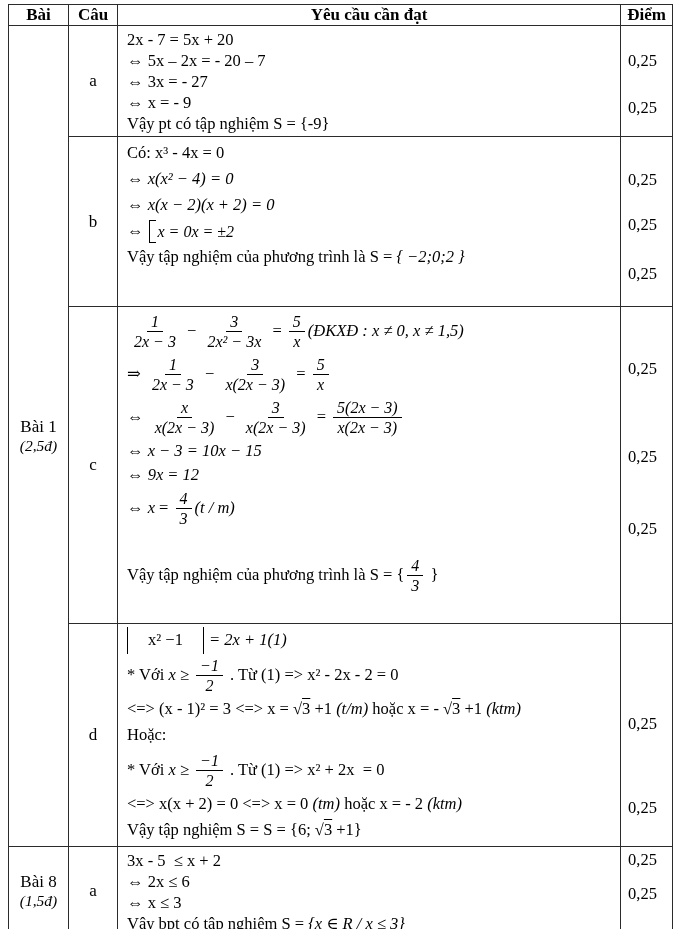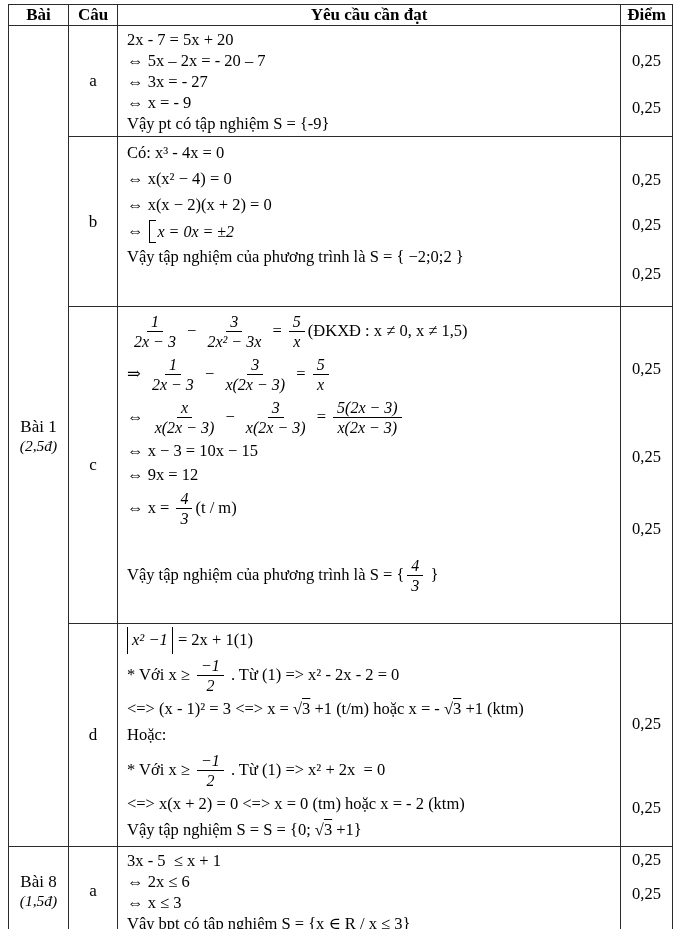--- a/index.html
+++ b/index.html
@@ -17,34 +17,34 @@
   tr.h-c{height:317px;}
   tr.h-d{height:218px;}
   tr.h-e{height:85px;}
   th{font-size:17px;font-weight:bold;text-align:center;vertical-align:middle;}
   td.bai{text-align:center;vertical-align:middle;}
   .bai-l{font-weight:normal;font-size:17px;}
   .bai-s{font-style:italic;font-size:15.5px;}
   td.cau{text-align:center;vertical-align:middle;font-size:17px;}
   td.content{vertical-align:top;padding:3px 4px 2px 9px;margin-top:44px;}
   td.diem{position:relative;vertical-align:top;font-size:16.5px;}
-  .pt{position:absolute;left:0;width:100%;text-align:center;line-height:20px;}
+  .pt{position:absolute;left:7px;width:100%;text-align:left;line-height:20px;}
   .lines{display:flex;flex-direction:column;}
   .mline{display:flex;align-items:center;flex-wrap:wrap;font-size:16.5px;line-height:1.25;min-height:26px;white-space:pre-wrap;}
   .lines.tight .mline{min-height:21px;line-height:21px;}
   .lines.cpart .mline{min-height:24px;}
   .mline.blank{min-height:26px;}
-  .mi{}
+  .mi{font-style:italic;}
   .frac{display:inline-flex;flex-direction:column;align-items:center;vertical-align:middle;margin:2px 3px;font-style:italic;font-size:16px;}
   .frac .num{line-height:19px;padding:0 4px;border-bottom:1px solid #000;}
   .frac .den{line-height:19px;padding:0 4px;}
   .cases{display:inline-flex;position:relative;padding:2px 0 2px 9px;margin-left:5px;font-style:italic;font-size:16px;}
   .cases::before{content:"";position:absolute;left:0;top:1px;bottom:1px;width:6px;border:1.5px solid #000;border-right:none;}
   .cases .crow{line-height:21px;}
-  .abs{display:inline-block;border-left:1.2px solid #000;border-right:1.2px solid #000;padding:3px 4px;font-style:italic;margin-right:1px;}
+  .abs{display:inline-block;border-left:1.2px solid #000;border-right:1.2px solid #000;padding:3px 20px;margin-right:1px;}
   .sqrt{white-space:nowrap;}
   .sqrt .radand{text-decoration:overline;}
 </style>
 </head>
 <body>
 
 <div class="page">
   <table class="rubric">
     <colgroup>
       <col class="c-bai">
@@ -123,38 +123,38 @@
     <tr class="h-d">
       <td class="cau">d</td>
       <td class="content">
         <div class="lines">
               <div class="mline"><span class="abs">x² −1</span><span class="mi"> = 2x + 1(1)</span></div>
               <div class="mline"><span class="mt">* Với </span><span class="mi">x</span><span class="mt"> ≥ </span><span class="frac"><span class="num">−1</span><span class="den">2</span></span><span class="mt"> . Từ (1) =&gt; x² - 2x - 2 = 0</span></div>
               <div class="mline"><span class="mt">&lt;=&gt; (x - 1)² = 3 &lt;=&gt; x = </span><span class="sqrt"><span class="rad">√</span><span class="radand">3</span></span><span class="mt"> +1 </span><span class="mi">(t/m)</span><span class="mt"> hoặc x = - </span><span class="sqrt"><span class="rad">√</span><span class="radand">3</span></span><span class="mt"> +1 </span><span class="mi">(ktm)</span></div>
               <div class="mline"><span class="mt">Hoặc:</span></div>
               <div class="mline"><span class="mt">* Với </span><span class="mi">x</span><span class="mt"> ≥ </span><span class="frac"><span class="num">−1</span><span class="den">2</span></span><span class="mt"> . Từ (1) =&gt; x² + 2x  = 0</span></div>
               <div class="mline"><span class="mt">&lt;=&gt; x(x + 2) = 0 &lt;=&gt; x = 0 </span><span class="mi">(tm)</span><span class="mt"> hoặc x = - 2 </span><span class="mi">(ktm)</span></div>
-              <div class="mline"><span class="mt">Vậy tập nghiệm S = S = {0; </span><span class="sqrt"><span class="rad">√</span><span class="radand">3</span></span><span class="mt"> +1}</span></div>
+              <div class="mline"><span class="mt">Vậy tập nghiệm S = S = {6; </span><span class="sqrt"><span class="rad">√</span><span class="radand">3</span></span><span class="mt"> +1}</span></div>
             </div>
       </td>
       <td class="diem">
         <div class="pt" style="top:90px">0,25</div>
         <div class="pt" style="top:174px">0,25</div>
       </td>
     </tr>
 
     <tr class="h-e">
       <td class="bai">
         <div class="bai-l">Bài 8</div>
         <div class="bai-s">(1,5đ)</div>
       </td>
       <td class="cau">a</td>
       <td class="content">
         <div class="lines tight">
-              <div class="mline"><span class="mt">3x - 5  ≤ x + 1</span></div>
+              <div class="mline"><span class="mt">3x - 5  ≤ x + 2</span></div>
               <div class="mline"><span class="mt">⇔ 2x ≤ 6</span></div>
               <div class="mline"><span class="mt">⇔ x ≤ 3</span></div>
               <div class="mline"><span class="mt">Vậy bpt có tập nghiệm S = </span><span class="mi">{x ∈ R / x ≤ 3}</span></div>
             </div>
       </td>
       <td class="diem">
         <div class="pt" style="top:3px">0,25</div>
         <div class="pt" style="top:37px">0,25</div>
       </td>
     </tr>

